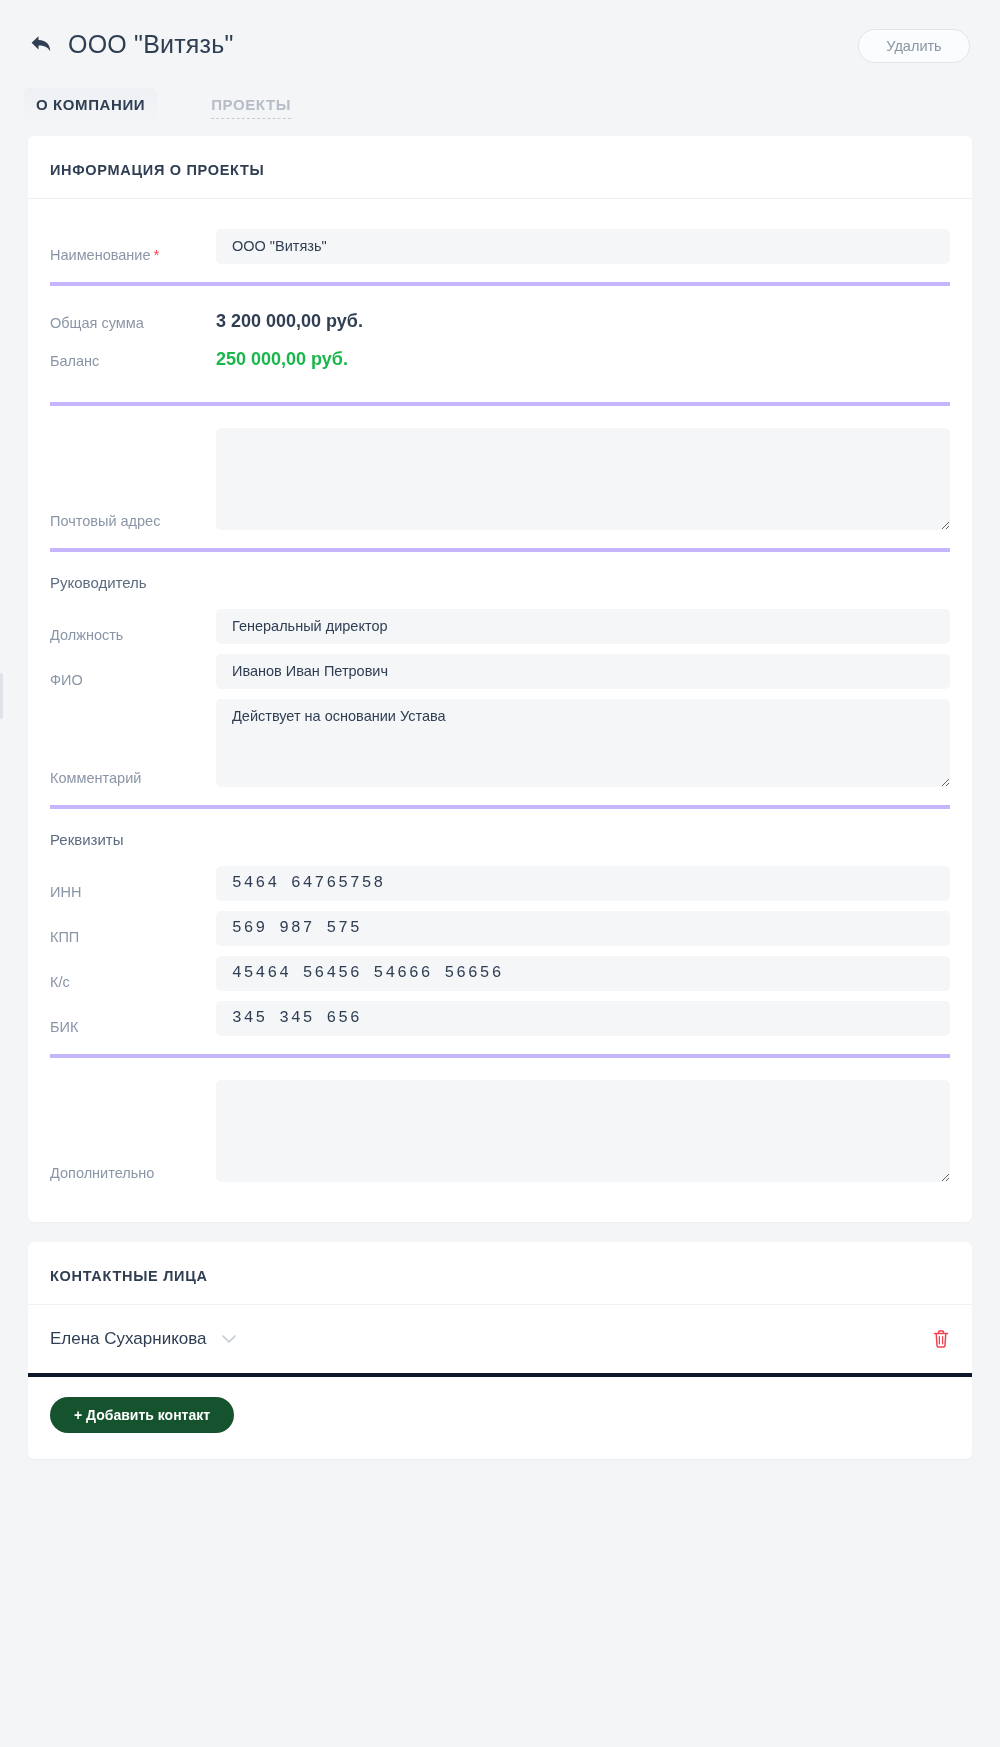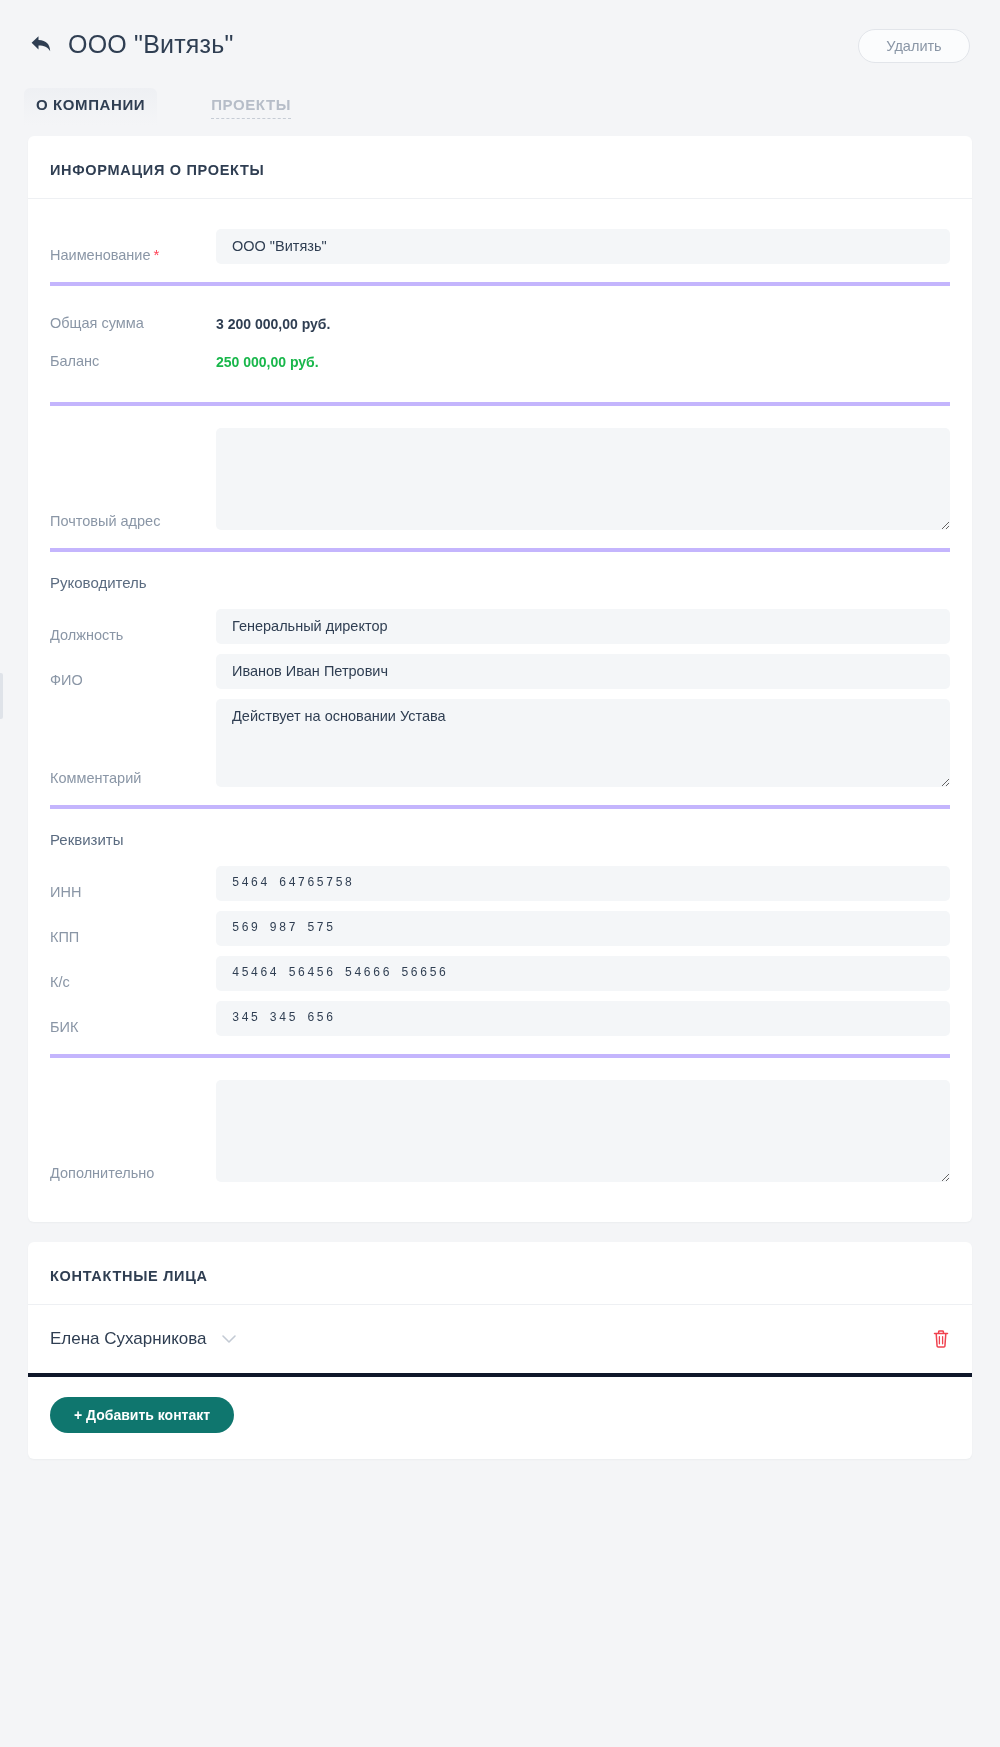--- a/index.html
+++ b/index.html
@@ -155,32 +155,32 @@
     line-height: 19px;
     border: none;
     font-family: "Liberation Sans", sans-serif;
     outline: none;
     display: block;
     width: 100%;
   }
   .field.mono {
     font-family: "Liberation Mono", "DejaVu Sans Mono", monospace;
     letter-spacing: 2.2px;
-    font-size: 12px;
+    font-size: 16px;
   }
   .field.area {
     min-height: 88px;
     resize: vertical;
   }
   .field.area-tall {
     min-height: 102px;
   }
   .plain-value {
     flex: 1;
-    font-size: 14px;
+    font-size: 18px;
     font-weight: 700;
     padding-top: 8px;
     color: #2f3e52;
   }
   .plain-value.green {
     color: #19b74b;
   }
   .row.compact { margin-bottom: 14px; min-height: 24px; }
   .row.compact .row-label { padding-top: 1px; }
   .row.compact .plain-value { padding-top: 0; }
@@ -210,21 +210,21 @@
   .add-wrap {
     padding: 20px 22px 26px 22px;
   }
   .add-btn {
     display: inline-flex;
     align-items: center;
     justify-content: center;
     height: 36px;
     padding: 0 24px;
     border-radius: 18px;
-    background: #0f766e;
+    background: #14532d;
     color: #ffffff;
     font-size: 14px;
     font-weight: 700;
     border: none;
     font-family: "Liberation Sans", sans-serif;
     cursor: pointer;
   }
   .edge-left {
     position: absolute;
     left: 0;

